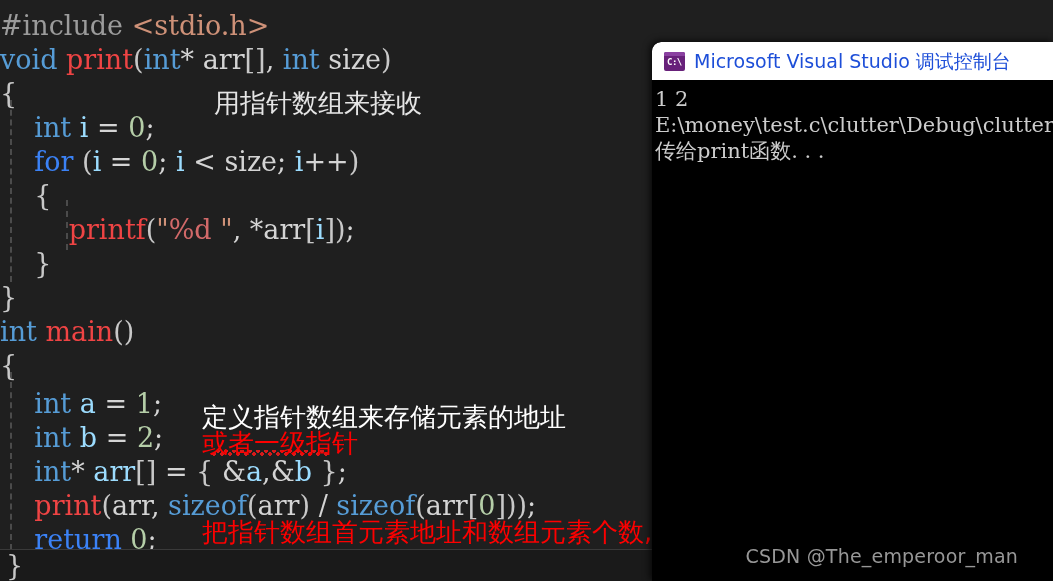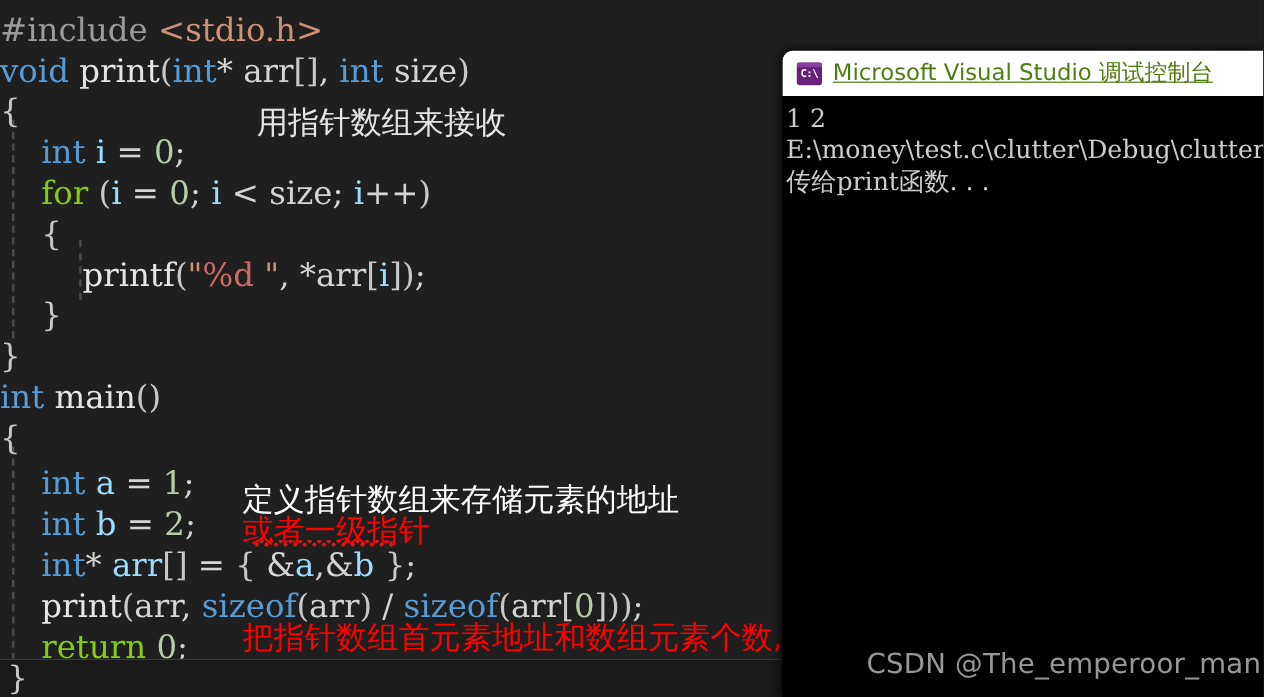--- a/index.html
+++ b/index.html
@@ -64,25 +64,25 @@
     white-space: pre;
     font-family: "DejaVu Serif", "Liberation Serif", serif;
     font-size: 27px;
     letter-spacing: 0px;
     color: #d4d4d4;
   }
   .code-line .t { display: inline; }
 
   
   .kw   { color: #569cd6; }  
-  .ctl  { color: #84cc16; }  
+  .ctl  { color: #3b82f6; }  
   .pre  { color: #9b9b9b; }  
   .str  { color: #ce9178; }  
   .fmt  { color: #d16969; }  
-  .fn   { color: #e5e5e5; }  
+  .fn   { color: #ef4444; }  
   .num  { color: #b5cea8; }  
   .var  { color: #9cdcfe; }  
   .pun  { color: #d4d4d4; }  
   .brk  { color: #c8c8c8; }  
   .opr  { color: #d4d4d4; }  
 
   
   .annot {
     position: absolute;
     color: #fd0000;
@@ -150,51 +150,50 @@
     color: #ffffff;
     font-family: "DejaVu Sans Mono", "Liberation Mono", monospace;
     font-size: 9px;
     line-height: 11px;
     font-weight: bold;
     padding: 0 0 3px 3px;
     letter-spacing: -0.5px;
   }
   #console-title-text {
     margin-left: 9px;
-    color: #4d7c0f;
+    color: #1d4ed8;
     font-family: "DejaVu Sans", "Liberation Sans", sans-serif;
     font-size: 19px;
     line-height: 19px;
     white-space: nowrap;
-    text-decoration: underline;
   }
   #console-body {
     position: absolute;
     left: 0; top: 38px; right: 0; bottom: 0;
     background: #000;
     padding: 6px 0 12px 3px;
     box-sizing: border-box;
   }
   .console-line {
     color: #cccccc;
     font-family: "DejaVu Serif", "Liberation Serif", serif;
     font-size: 21px;
     line-height: 26px;
     white-space: pre;
   }
 
   
   #watermark {
     position: absolute;
-    right: 2px;
+    right: 35px;
     bottom: 14px;
     color: #b9b9b9;
     opacity: .82;
     font-family: "DejaVu Sans", "Liberation Sans", sans-serif;
-    font-size: 23px;
+    font-size: 19px;
     letter-spacing: .2px;
     white-space: nowrap;
   }
 </style>
 </head>
 <body>
 
 <div id="screen">
 
   <div id="editor">

